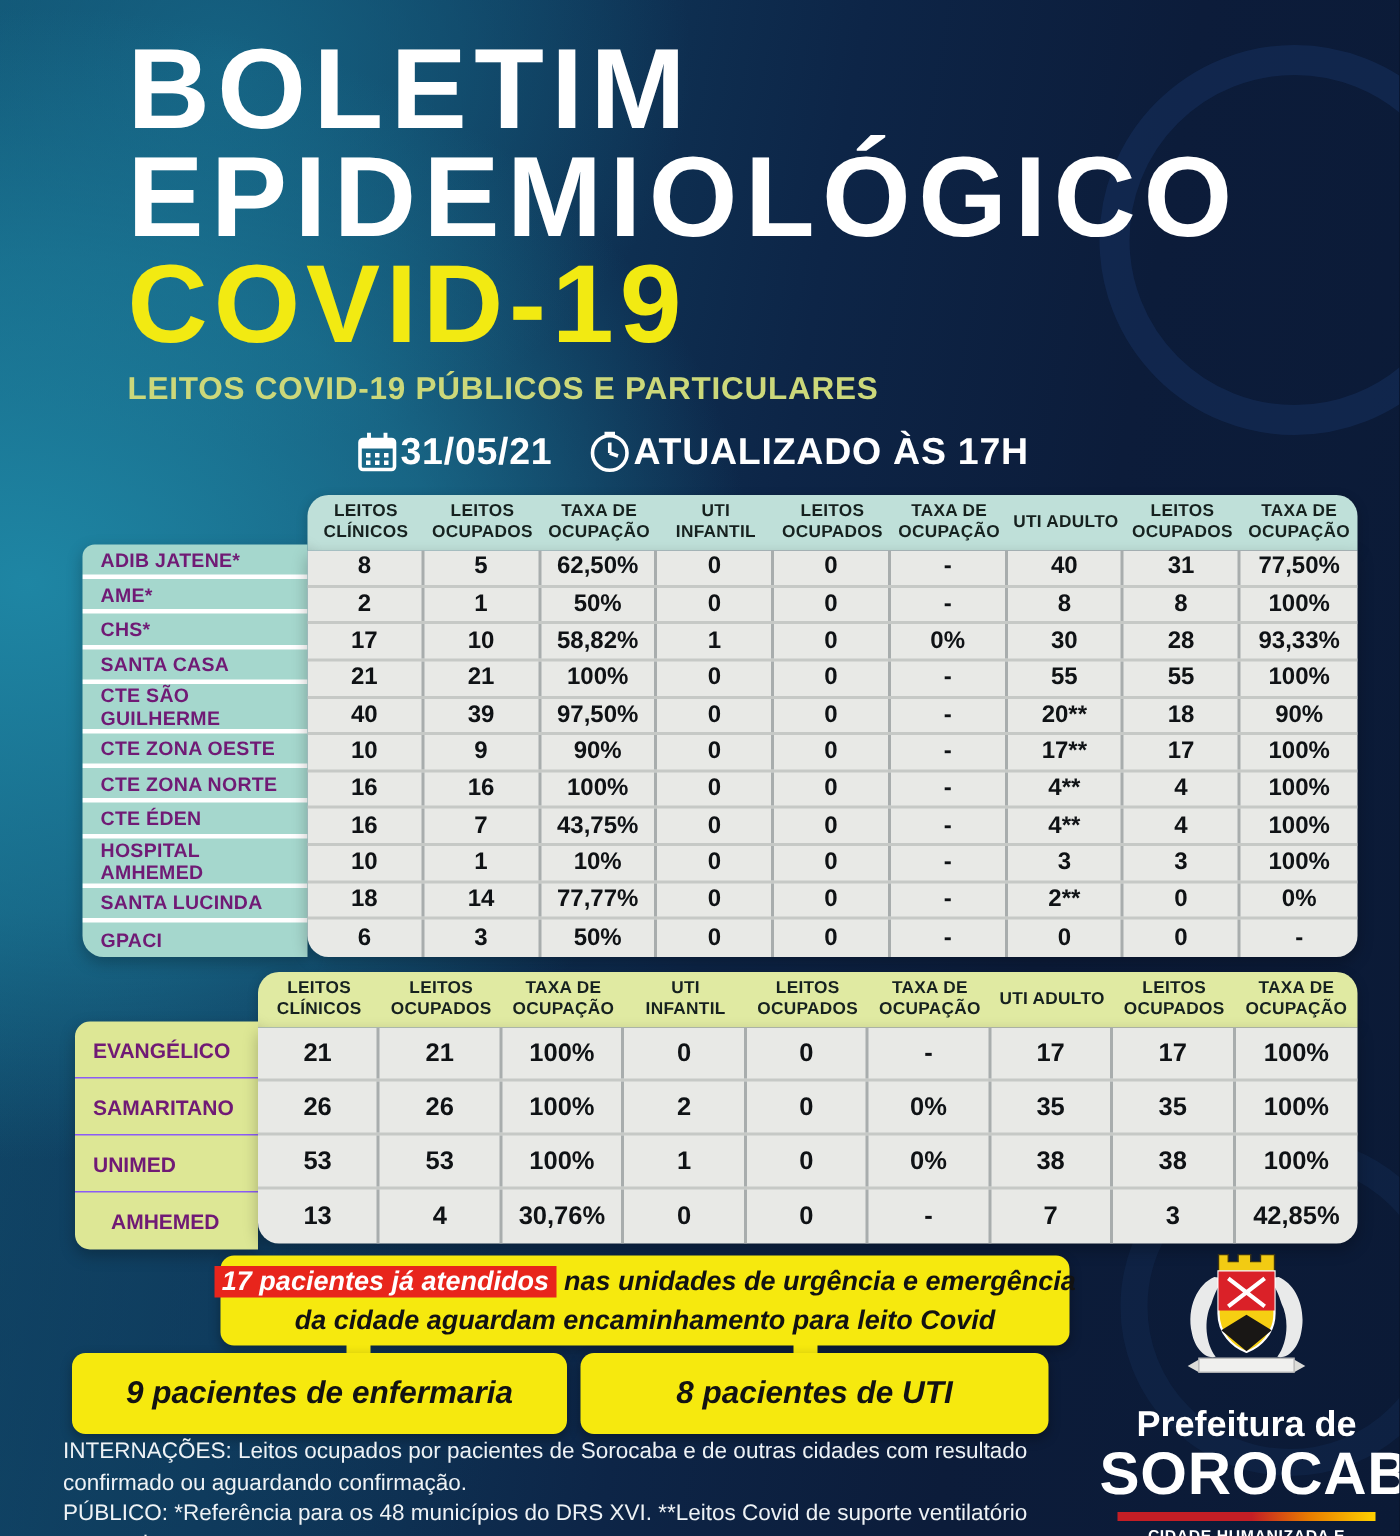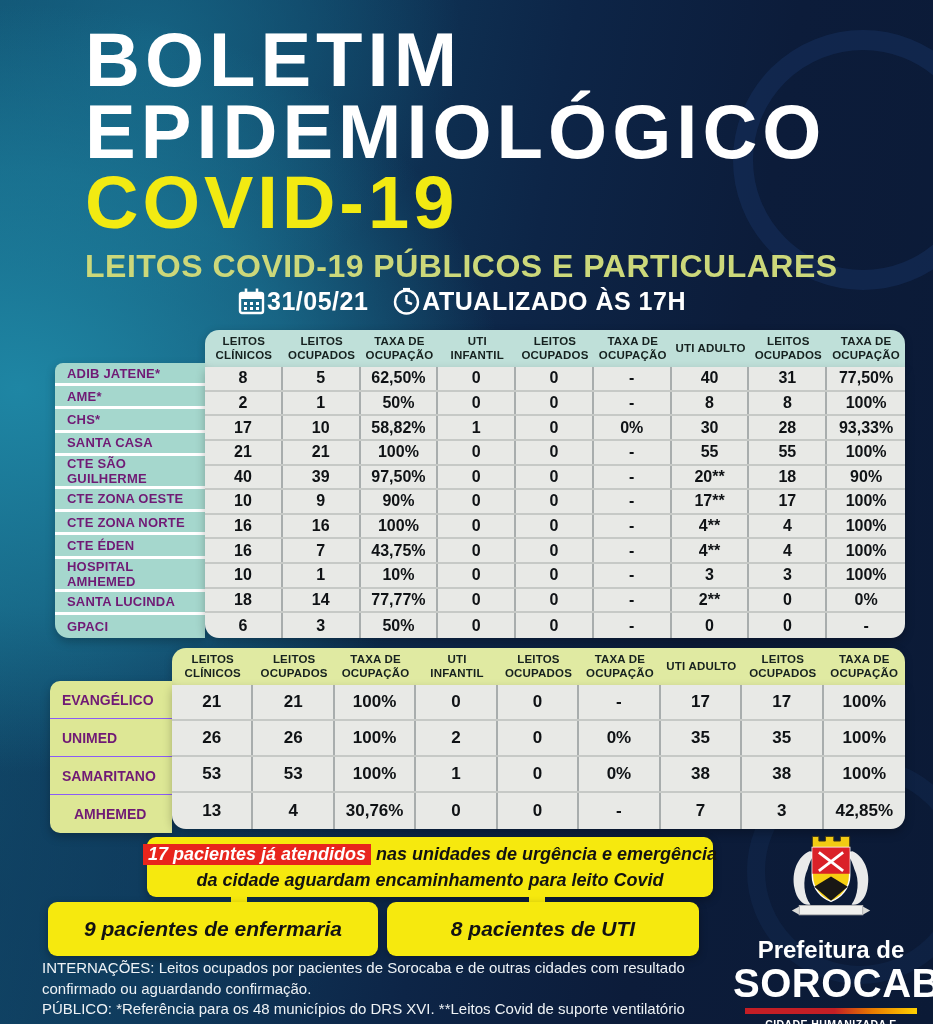--- a/index.html
+++ b/index.html
@@ -18,21 +18,21 @@
   .v3 { right:-40px; bottom:40px; width:190px; height:190px; border:18px solid rgba(20,44,86,.4); }
 
   
   .title1,.title2 { position:absolute; left:85px; color:#ffffff; font-weight:bold;
     font-size:76px; letter-spacing:5px; line-height:1; white-space:nowrap; }
   .title1 { top:22px; }
   .title2 { top:94px; }
   .title3 { position:absolute; left:85px; top:166px; color:#f2ea12; font-weight:bold;
     font-size:74px; letter-spacing:4px; line-height:1; }
   .subtitle { position:absolute; left:85px; top:248px; color:#ccd87a; font-weight:bold;
-    font-size:32px; letter-spacing:.5px; white-space:nowrap; }
+    font-size:21px; letter-spacing:.5px; white-space:nowrap; }
   .daterow { position:absolute; left:237px; top:287px; display:flex; align-items:center; color:#fff; }
   .daterow .ic { width:29px; height:29px; }
   .daterow .txt { font-size:25px; font-weight:bold; letter-spacing:.5px; margin-left:1px; white-space:nowrap; }
   .daterow .clock { margin-left:24px; }
 
   
   .thead { position:absolute; display:grid; grid-template-columns:repeat(9,1fr);
     border-radius:14px 14px 0 0; box-shadow:0 2px 8px rgba(0,0,0,.2); }
   .hcell { display:flex; align-items:center; justify-content:center; text-align:center;
     font-size:11.5px; font-weight:bold; color:#16211f; line-height:1.15; padding:2px 3px; letter-spacing:.2px; }
@@ -280,22 +280,22 @@
       <div class="hcell">TAXA DE OCUPAÇÃO</div>
       <div class="hcell">UTI INFANTIL</div>
       <div class="hcell">LEITOS OCUPADOS</div>
       <div class="hcell">TAXA DE OCUPAÇÃO</div>
       <div class="hcell">UTI ADULTO</div>
       <div class="hcell">LEITOS OCUPADOS</div>
       <div class="hcell">TAXA DE OCUPAÇÃO</div>
     </div>
   <div id="t2-labels" class="labels">
       <div class="lrow2">EVANGÉLICO</div>
+      <div class="lrow2">SAMARITANO</div>
       <div class="lrow2">UNIMED</div>
-      <div class="lrow2">SAMARITANO</div>
       <div class="lrow2">AMHEMED</div>
     </div>
   <div id="t2-body" class="tbody">
       <div class="trow">
         <div class="cell">21</div>
         <div class="cell">21</div>
         <div class="cell">100%</div>
         <div class="cell">0</div>
         <div class="cell">0</div>
         <div class="cell">-</div>

